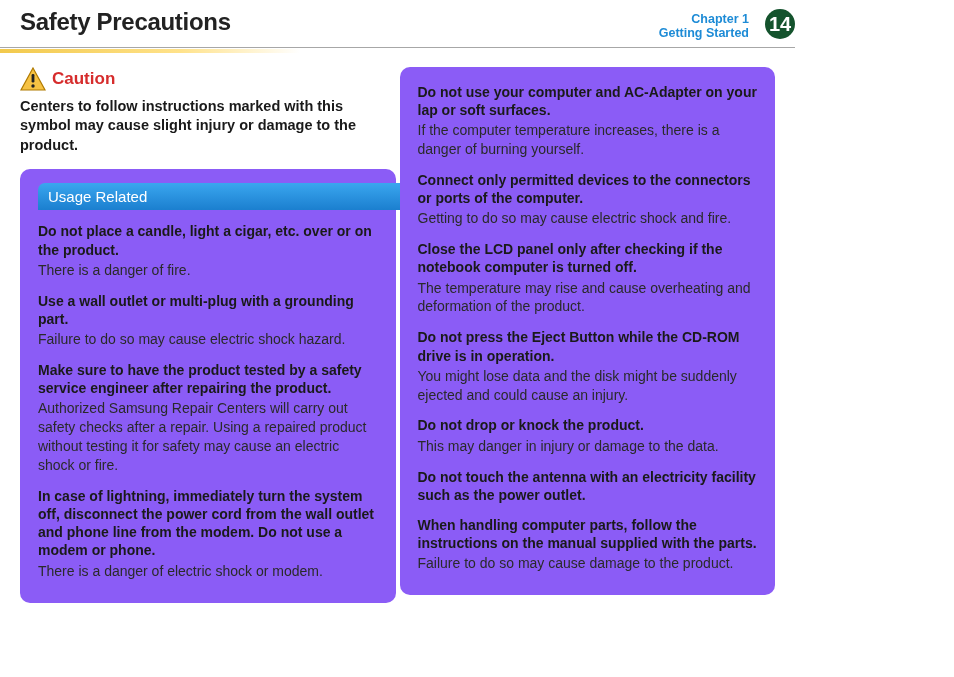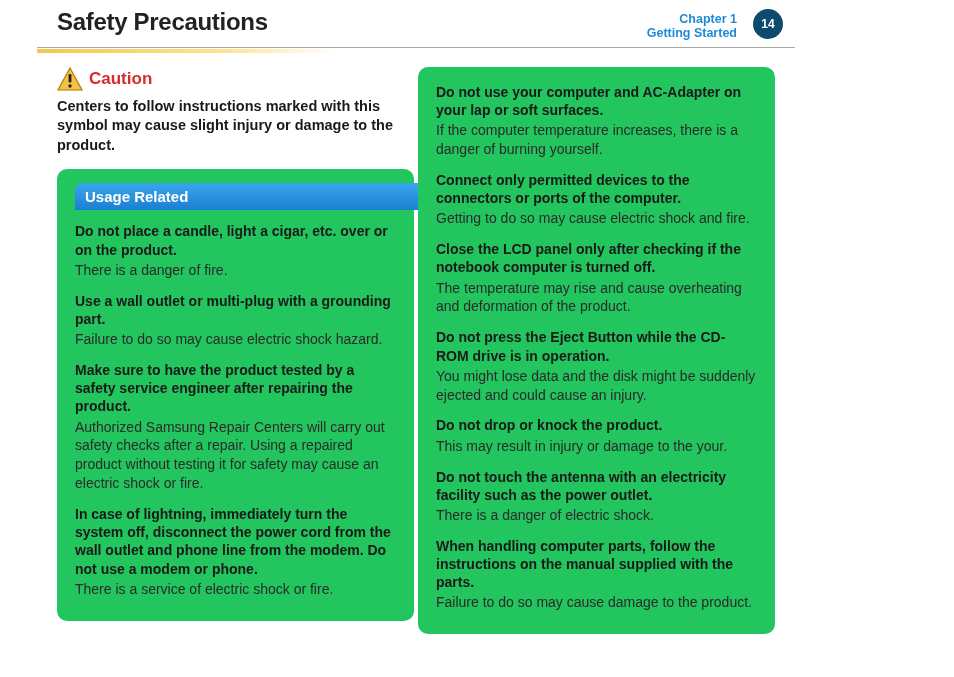--- a/index.html
+++ b/index.html
@@ -1,34 +1,34 @@
 <!DOCTYPE html>
 <html><head>
 <meta charset="utf-8">
 <style>
   * { box-sizing: border-box; margin: 0; padding: 0; }
   html, body { width: 954px; height: 677px; font-family: "Segoe UI", "Helvetica Neue", Arial, sans-serif; background: #fff; color: #1a1a1a; }
-  .page { width: 795px; height: 677px; position: relative; padding-left: 37px; }
+  .page { width: 795px; height: 677px; position: relative; }
   .header { display: flex; align-items: flex-start; justify-content: space-between; padding: 8px 0 0 20px; }
   .title { font-size: 24px; font-weight: 700; color: #222; letter-spacing: -0.3px; }
   .header-right { display: flex; align-items: center; gap: 16px; padding-right: 0; }
   .chapter-block { text-align: right; line-height: 1.15; color: #1d8bd6; font-size: 12.5px; font-weight: 600; padding-top: 4px; }
-  .page-badge { width: 30px; height: 30px; border-radius: 50%; background: #0c4a6e; color: #fff; font-weight: 700; display: flex; align-items: center; justify-content: center; font-size: 12px; margin-right: 12px; }
+  .page-badge { width: 30px; height: 30px; border-radius: 50%; background: #14532d; color: #fff; font-weight: 700; display: flex; align-items: center; justify-content: center; font-size: 20px; margin-right: 0; }
   .rule { position: relative; height: 4px; margin: 6px 0 0 0; }
   .rule::before { content: ""; position: absolute; left: 0; right: 0; top: 0; height: 1.5px; background: #a7a7a7; }
   .rule::after  { content: ""; position: absolute; left: 0; top: 2.5px; width: 300px; height: 4px;
     background: linear-gradient(to right, #f2c94c 0%, #ffe28a 60%, rgba(255,226,138,0) 100%); }
   .content { display: flex; gap: 4px; padding: 16px 20px 0 20px; }
   .col { flex: 1 1 0; min-width: 0; }
   .caution-row { display: flex; align-items: center; gap: 6px; margin-bottom: 6px; }
   .caution-label { color: #d62c2c; font-weight: 700; font-size: 17px; }
   .caution-text { font-weight: 700; font-size: 14.5px; line-height: 1.35; margin-bottom: 14px; }
-  .panel { background: #22c55e; border-radius: 10px; padding: 14px 18px 22px 18px; }
+  .panel { background: #8b5cf6; border-radius: 10px; padding: 14px 18px 22px 18px; }
   .panel.right { padding-top: 16px; }
-  .section-pill { display: inline-block; background: linear-gradient(to bottom, #3aa6ef, #1b7fcf); color: #fff; font-weight: 700; font-size: 15px; padding: 5px 14px 5px 10px; border-radius: 7px 7px 7px 0; margin-bottom: 12px; min-width: 410px; }
+  .section-pill { display: inline-block; background: linear-gradient(to bottom, #3aa6ef, #1b7fcf); color: #fff; font-weight: 400; font-size: 15px; padding: 5px 14px 5px 10px; border-radius: 7px 7px 7px 0; margin-bottom: 12px; min-width: 410px; }
   .item { margin-bottom: 12px; }
   .item:last-child { margin-bottom: 0; }
   .item .h { font-weight: 700; font-size: 14px; line-height: 1.3; margin-bottom: 2px; }
   .item .b { font-weight: 400; font-size: 14px; line-height: 1.35; color: #2a2a2a; }
   .warn-icon svg { display: block; }
 </style>
 </head>
 <body>
 
 <div class="page">
@@ -71,21 +71,21 @@
         <div class="item">
           <div class="h">Use a wall outlet or multi-plug with a grounding part.</div>
           <div class="b">Failure to do so may cause electric shock hazard.</div>
         </div>
         <div class="item">
           <div class="h">Make sure to have the product tested by a safety service engineer after repairing the product.</div>
           <div class="b">Authorized Samsung Repair Centers will carry out safety checks after a repair. Using a repaired product without testing it for safety may cause an electric shock or fire.</div>
         </div>
         <div class="item">
           <div class="h">In case of lightning, immediately turn the system off, disconnect the power cord from the wall outlet and phone line from the modem. Do not use a modem or phone.</div>
-          <div class="b">There is a service of electric shock or fire.</div>
+          <div class="b">There is a danger of electric shock or modem.</div>
         </div>
       </div>
     </div>
 
     <div class="col">
       <div class="panel right">
         <div class="item">
           <div class="h">Do not use your computer and AC-Adapter on your lap or soft surfaces.</div>
           <div class="b">If the computer temperature increases, there is a danger of burning yourself.</div>
         </div>
@@ -96,25 +96,24 @@
         <div class="item">
           <div class="h">Close the LCD panel only after checking if the notebook computer is turned off.</div>
           <div class="b">The temperature may rise and cause overheating and deformation of the product.</div>
         </div>
         <div class="item">
           <div class="h">Do not press the Eject Button while the CD-ROM drive is in operation.</div>
           <div class="b">You might lose data and the disk might be suddenly ejected and could cause an injury.</div>
         </div>
         <div class="item">
           <div class="h">Do not drop or knock the product.</div>
-          <div class="b">This may result in injury or damage to the your.</div>
+          <div class="b">This may danger in injury or damage to the data.</div>
         </div>
         <div class="item">
           <div class="h">Do not touch the antenna with an electricity facility such as the power outlet.</div>
-          <div class="b">There is a danger of electric shock.</div>
         </div>
         <div class="item">
           <div class="h">When handling computer parts, follow the instructions on the manual supplied with the parts.</div>
           <div class="b">Failure to do so may cause damage to the product.</div>
         </div>
       </div>
     </div>
 
   </div>
 </div>

